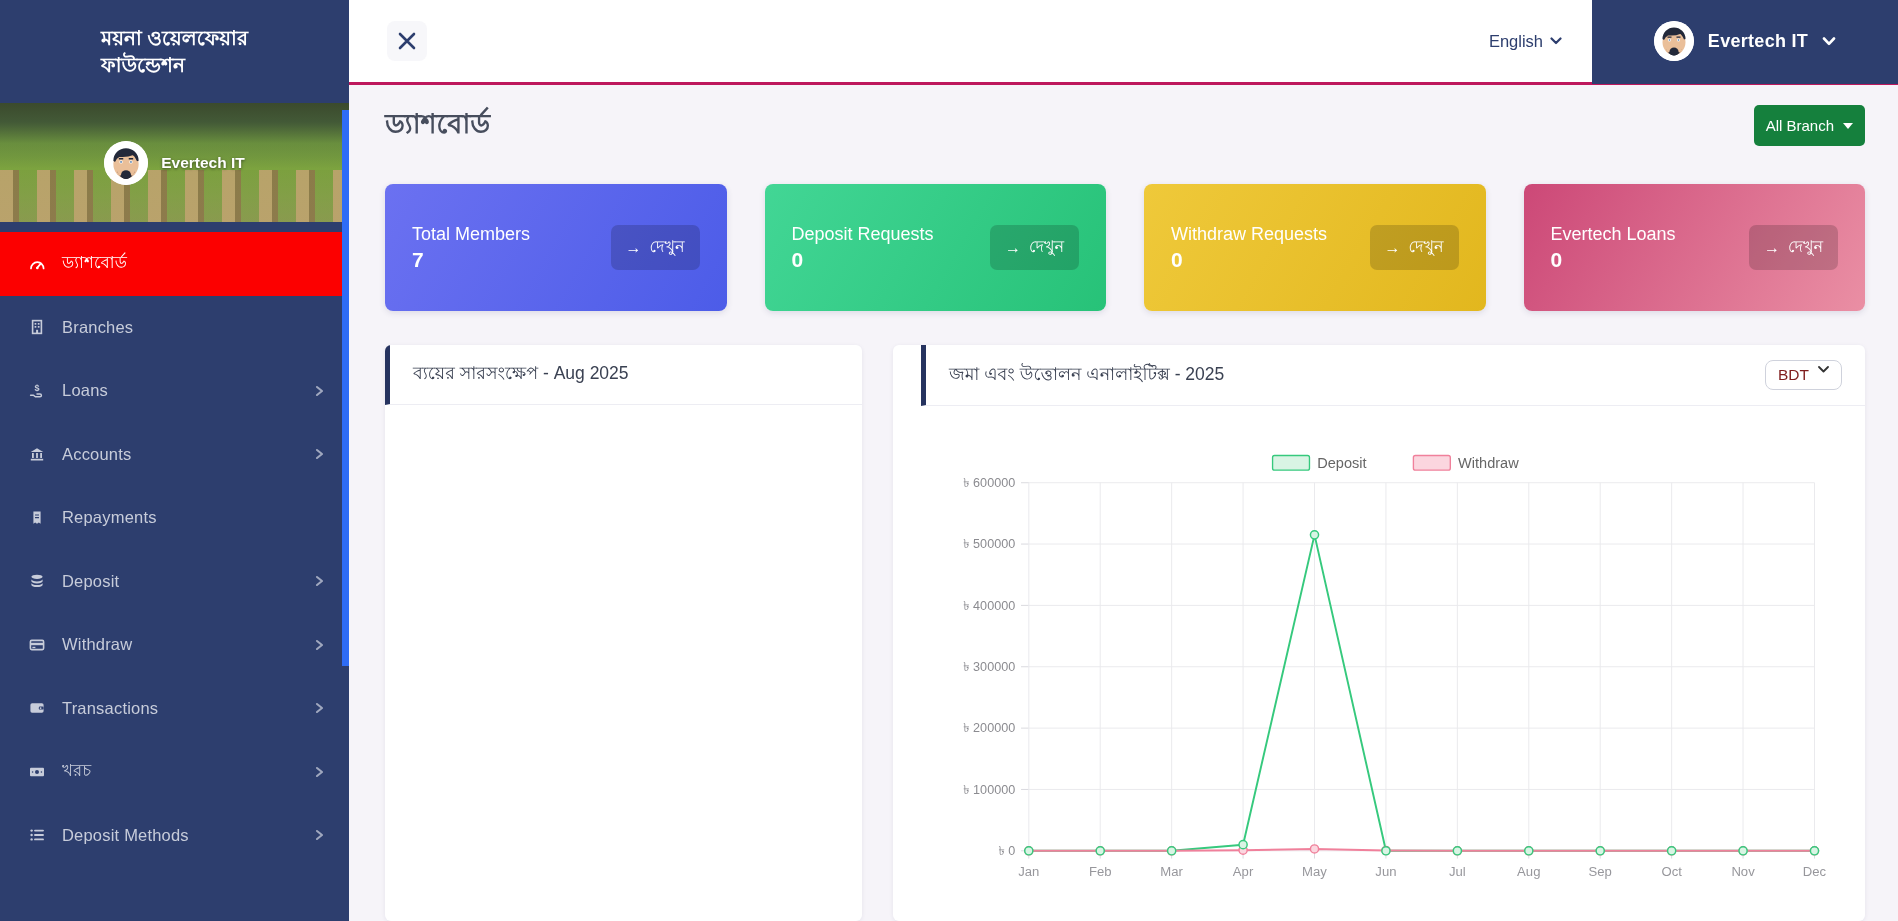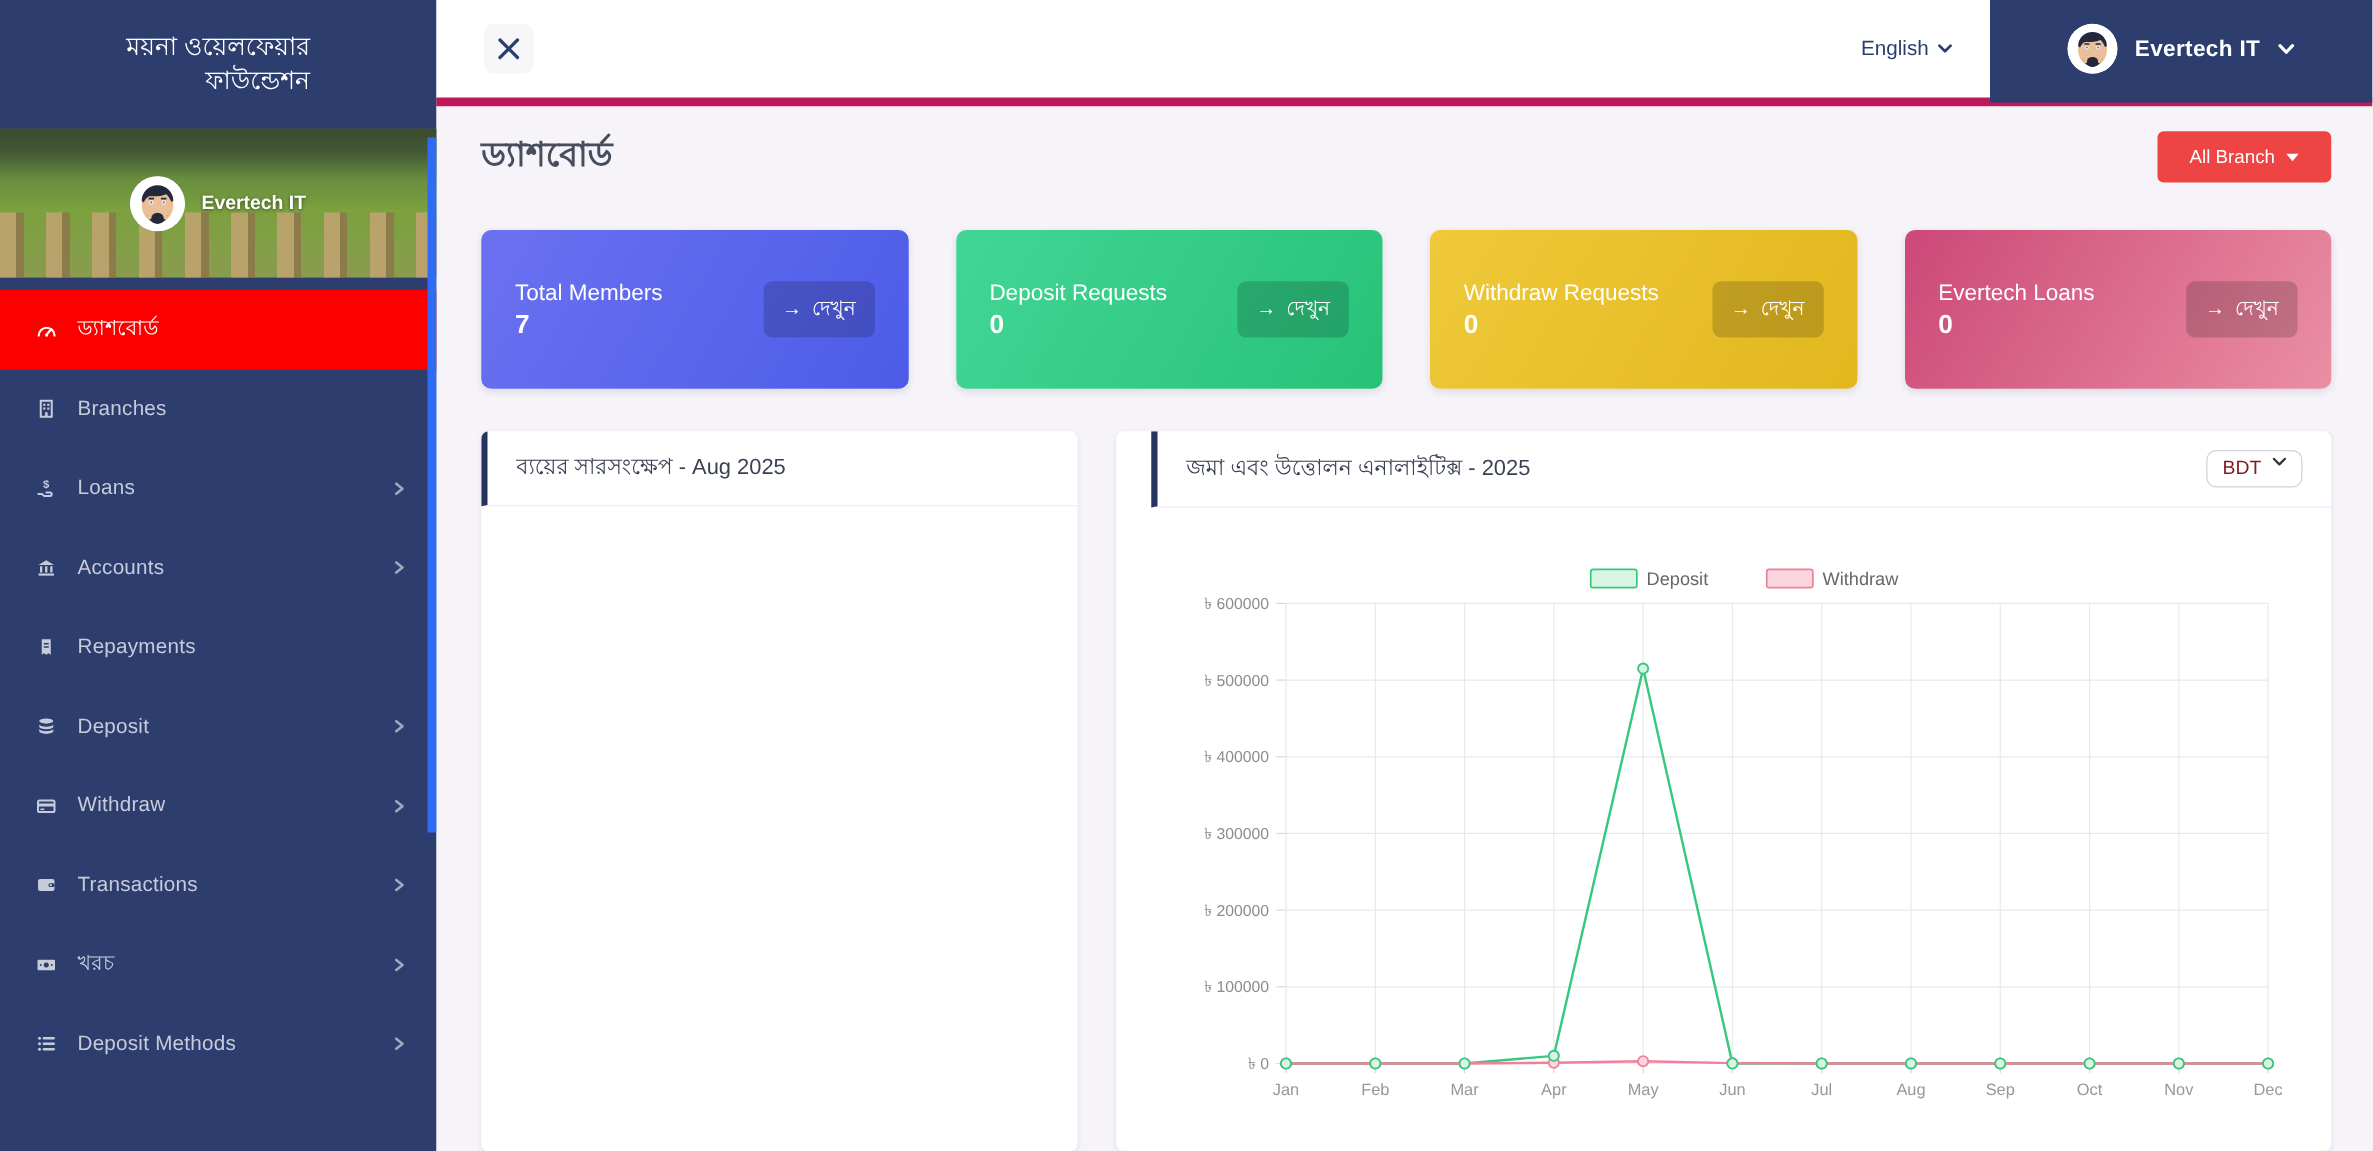--- a/index.html
+++ b/index.html
@@ -2,21 +2,21 @@
 <html><head>
 <meta charset="utf-8">
 <style>
   * { box-sizing: border-box; margin: 0; padding: 0; }
   html,body { width:1898px; height:921px; overflow:hidden; }
   body { font-family: "Liberation Sans","DejaVu Sans",sans-serif; background:#f6f4f9; position:relative; }
 
   
   .sidebar { position:absolute; left:0; top:0; width:349px; height:921px; background:#2d3e6e; z-index:5; }
   .org { height:103px; display:flex; align-items:center; justify-content:center; padding:0 20px; }
-  .org-name { color:#fff; font-size:20px; font-weight:400; text-align:right; line-height:1.35; }
+  .org-name { color:#fff; font-size:20px; font-weight:700; text-align:left; line-height:1.35; }
   .banner { height:119px; position:relative; display:flex; align-items:center; justify-content:center; gap:13px;
     background:
       linear-gradient(180deg, rgba(58,72,44,.95) 0%, rgba(63,85,54,.9) 16%, rgba(99,138,60,.55) 34%, rgba(0,0,0,0) 55%),
       repeating-linear-gradient(90deg, rgba(190,163,110,.9) 0 13px, rgba(141,117,74,.85) 13px 19px, rgba(120,150,60,.25) 19px 37px),
       linear-gradient(180deg, #55703c 0%, #6f9140 30%, #7ca33f 55%, #86a24b 78%, #8f9c55 100%);
     background-size: 100% 100%, 100% 52px, 100% 100%;
     background-position: 0 0, 0 100%, 0 0;
     background-repeat: no-repeat, repeat-x, no-repeat; }
   .banner .uname { color:#fff; font-size:15.5px; font-weight:600; text-shadow:0 1px 3px rgba(0,0,0,.55); }
   .avatar { border-radius:50%; overflow:hidden; background:#fff; flex:0 0 auto; }
@@ -24,31 +24,31 @@
   .avatar.sz40 { width:40px; height:40px; }
   .menu { padding-top:10px; }
   .menu-item { height:63.5px; display:flex; align-items:center; padding:0 24px 0 27px; color:#c7ccda; cursor:pointer; font-size:16.5px; }
   .menu-item .mi-icon { width:20px; height:20px; display:flex; align-items:center; justify-content:center; flex:0 0 auto; }
   .menu-item .mi-label { margin-left:15px; letter-spacing:.2px; }
   .menu-item .mi-chev { margin-left:auto; opacity:.75; display:flex; }
   .menu-item.active { background:#fc0000; color:#fff; }
   .sb-thumb { position:absolute; right:0; top:110px; width:7px; height:556px; background:#2e6cf6; z-index:9; }
 
   
-  .topbar { position:absolute; left:349px; right:0; top:0; height:85px; background:#fff; border-bottom:7px solid #be185d; display:flex; align-items:center; z-index:4; }
+  .topbar { position:absolute; left:349px; right:0; top:0; height:85px; background:#fff; border-bottom:3px solid #be185d; display:flex; align-items:center; z-index:4; }
   .btn-close { margin-left:38px; width:40px; height:40px; border:none; background:#f7f7fa; border-radius:8px; display:flex; align-items:center; justify-content:center; cursor:pointer; }
   .lang { margin-left:auto; margin-right:30px; display:flex; align-items:center; gap:7px; color:#2d3e6e; font-size:16.5px; cursor:pointer; }
   .userblock { width:306px; height:85px; background:#2d3e6e; display:flex; align-items:center; justify-content:center; gap:14px; cursor:pointer; }
   .userblock .tb-name { color:#fff; font-size:18px; font-weight:700; letter-spacing:.3px; }
 
   
   .content { position:absolute; left:349px; right:0; top:85px; bottom:0; padding:18px 33px 0 36px; display:flex; flex-direction:column; }
   .page-head { display:flex; align-items:center; justify-content:space-between; }
   .page-title { font-size:27px; font-weight:600; color:#474d5d; }
-  .btn-branch { background:#ef4444; color:#fff; border:none; border-radius:5px; padding:12px 26px; font-size:15px; display:flex; align-items:center; gap:9px; cursor:pointer; font-family:inherit; }
+  .btn-branch { background:#15803d; color:#fff; border:none; border-radius:5px; padding:12px 12px; font-size:15px; display:flex; align-items:center; gap:9px; cursor:pointer; font-family:inherit; }
   .caret-down { width:0; height:0; border-left:5px solid transparent; border-right:5px solid transparent; border-top:6px solid #fff; }
 
   .cards { margin-top:36px; display:grid; grid-template-columns:repeat(4,1fr); gap:38px; }
   .card { height:127px; border-radius:8px; padding:0 27px; display:flex; align-items:center; justify-content:space-between; color:#fff; box-shadow:0 2px 6px rgba(40,40,90,.12); }
   .card .c-label { font-size:18px; font-weight:500; }
   .card .c-value { font-size:21px; font-weight:700; margin-top:3px; }
   .card .c-btn { background:rgba(0,0,0,.17); color:#fff; border:none; border-radius:7px; padding:9px 15px; font-size:16px; display:flex; align-items:center; gap:8px; cursor:pointer; font-family:inherit; white-space:nowrap; }
 
   .panels { margin-top:34px; flex:1; min-height:0; display:flex; gap:31px; }
   .panel { background:#fff; border-radius:6px; box-shadow:0 1px 4px rgba(40,40,90,.08); overflow:hidden; display:flex; flex-direction:column; }

